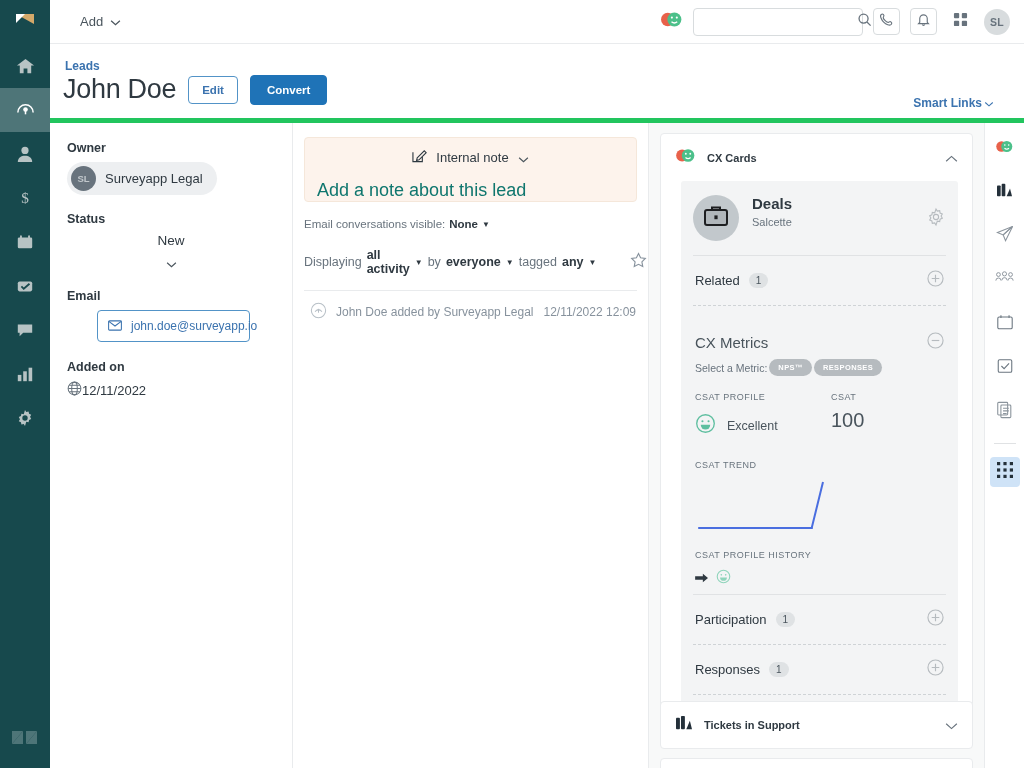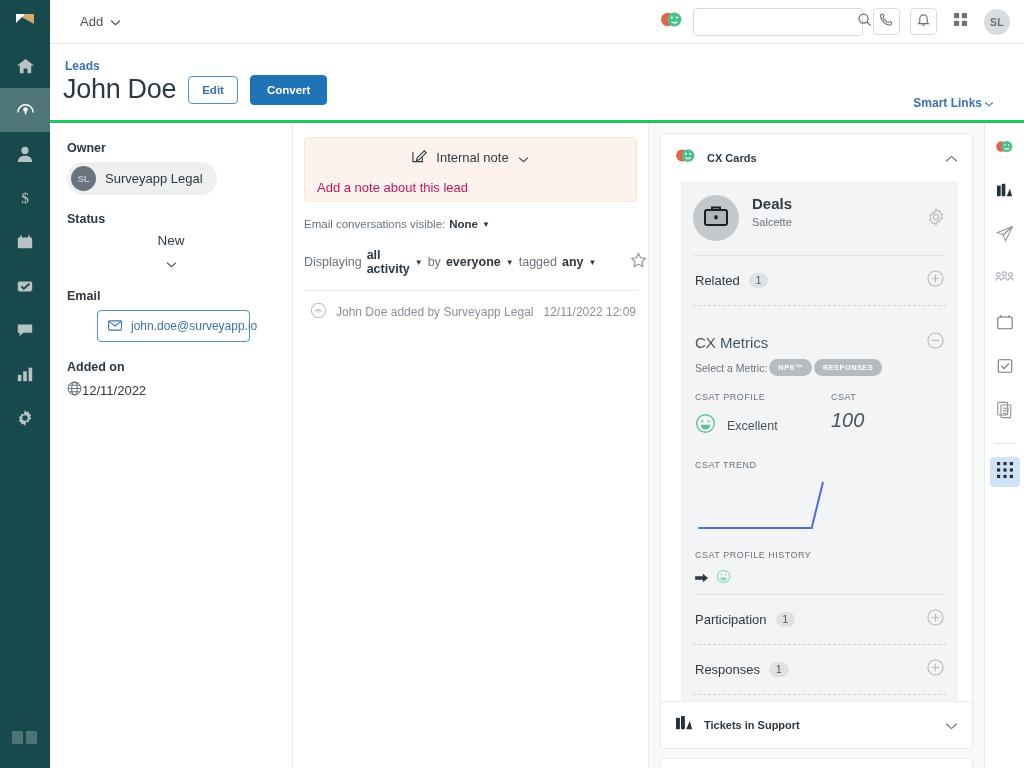--- a/index.html
+++ b/index.html
@@ -53,21 +53,21 @@
   }
   .avatar-circle {
     width: 26px; height: 26px; border-radius: 50%; background: #d8dcde; color: #68737d;
     font-size: 10.5px; font-weight: 700; display: flex; align-items: center; justify-content: center;
     letter-spacing: .3px; cursor: pointer;
   }
 
   
   .page-header {
     position: absolute; left: 50px; top: 44px; width: 974px; height: 79px;
-    background: #fff; border-bottom: 3px solid #22c55e;
+    background: #fff; border-bottom: 5px solid #22c55e;
   }
   .breadcrumb {
     position: absolute; left: 15px; top: 15px; font-size: 12px; font-weight: 700; color: #3b73af; cursor: pointer;
   }
   .title-row { position: absolute; left: 13px; top: 30px; display: flex; align-items: center; gap: 12px; }
   .page-title { font-size: 27px; font-weight: 400; color: #2f3941; letter-spacing: -0.3px; }
   .btn-edit {
     border: 1px solid #5293c7; color: #3b73af; background: #fff; border-radius: 4px;
     font-size: 11.5px; font-weight: 700; padding: 7px 13px; cursor: pointer; font-family: inherit;
   }
@@ -109,21 +109,21 @@
   .col-center {
     position: absolute; left: 293px; top: 123px; width: 356px; height: 645px;
     background: #fff; border-right: 1px solid #e9ebed; padding: 14px 11px;
   }
   .note-box {
     border: 1px solid #f5e7da; background: #fdf3ec; border-radius: 4px;
     padding: 10px 12px 20px 12px; height: 65px;
   }
   .note-head { display: flex; align-items: center; gap: 9px; cursor: pointer; justify-content: center; }
   .note-head-text { font-size: 13px; color: #2f3941; }
-  .note-placeholder { font-size: 13px; color: #be185d; margin-top: 13px; }
+  .note-placeholder { font-size: 18px; color: #0f766e; margin-top: 13px; }
   .conv-line { margin-top: 16px; font-size: 11.5px; color: #68737d; display: flex; align-items: center; gap: 4px; }
   .conv-line b { color: #2f3941; font-weight: 700; }
   .caret-sm { font-size: 8px; color: #2f3941; }
   .displaying-row {
     margin-top: 18px; display: flex; align-items: center; gap: 5px; font-size: 12.5px; color: #68737d;
   }
   .displaying-row b { color: #2f3941; font-weight: 700; cursor: pointer; }
   .vrule { width: 1px; height: 21px; background: #e9ebed; margin: 0 11px 0 13px; }
   .activity-sep { margin-top: 14px; height: 1px; background: #e9ebed; }
   .activity-row {
@@ -172,21 +172,21 @@
   .sm-label { font-size: 10.5px; color: #68737d; }
   .metric-pill {
     background: #b6bbbf; color: #fff; border-radius: 9px; font-size: 7.5px; font-weight: 700;
     letter-spacing: .4px; padding: 4px 9px; cursor: pointer;
   }
   .kpi-grid { display: flex; margin-top: 16px; }
   .kpi-col-a { width: 136px; }
   .kpi-cap { font-size: 9px; color: #68737d; letter-spacing: .5px; }
   .kpi-profile { display: flex; align-items: center; gap: 11px; margin-top: 11px; }
   .kpi-profile-text { font-size: 12.5px; color: #49545c; }
-  .kpi-score { font-size: 20px; color: #49545c; margin-top: 7px; font-style: italic; }
+  .kpi-score { font-size: 20px; color: #49545c; margin-top: 7px; }
   .trend-cap { font-size: 9px; color: #68737d; letter-spacing: .5px; margin-top: 22px; }
   .trend-chart { margin-top: 6px; }
   .hist-cap { font-size: 9px; color: #68737d; letter-spacing: .5px; margin-top: 8px; }
   .hist-row { display: flex; align-items: center; gap: 7px; margin-top: 9px; }
 
   .sequences-peek { padding: 13px 14px; }
 
   
   .right-rail {
     position: absolute; right: 0; top: 123px; width: 40px; height: 645px;

